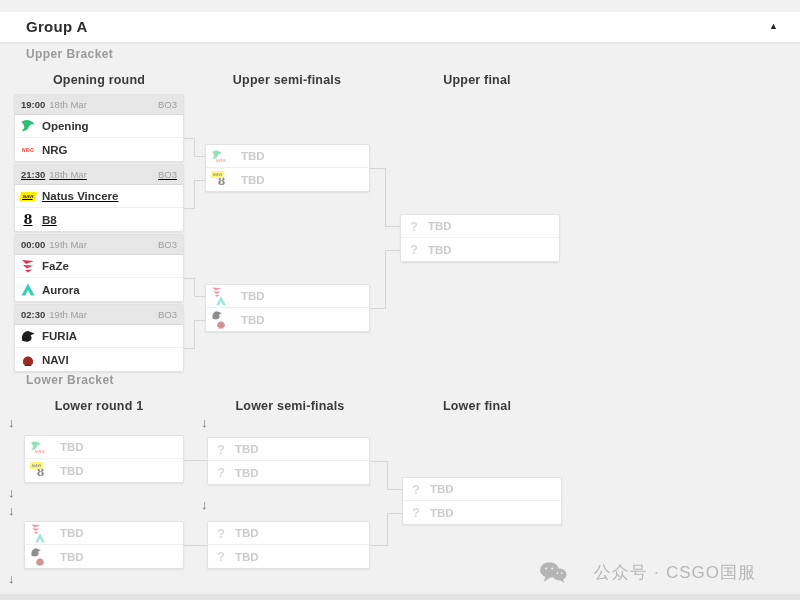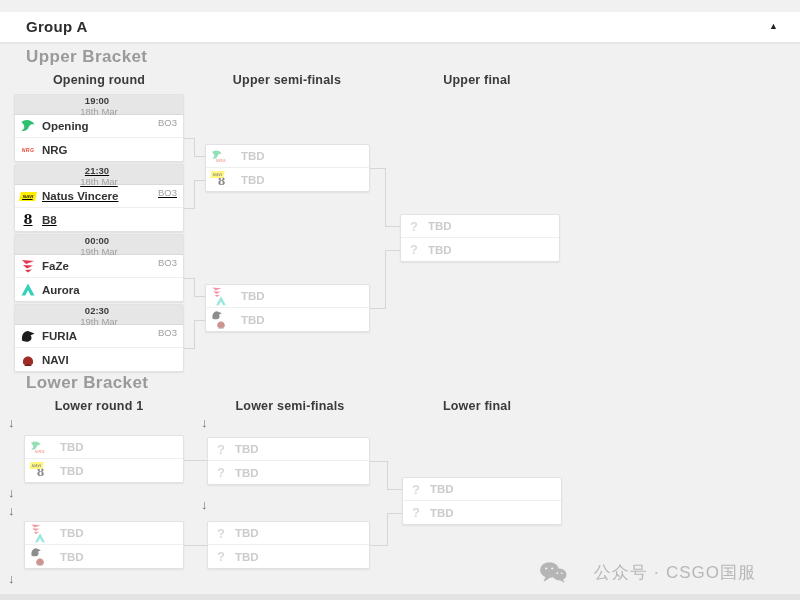--- a/index.html
+++ b/index.html
@@ -7,28 +7,28 @@
   body { font-family:"Liberation Sans", sans-serif; }
   #app { position:relative; width:800px; height:600px; background:#f1f1f2; overflow:hidden; }
 
   
   .topbar { position:absolute; left:0; top:12px; width:800px; height:32px; background:#ffffff;
             border-bottom:2px solid #e6e6e6; }
   .topbar .title { position:absolute; left:26px; top:6px; font-size:15px; font-weight:bold; color:#2d2d2d; letter-spacing:.3px; }
   .collapse { position:absolute; right:22px; top:9px; font-size:9px; color:#222; cursor:pointer; }
 
   
-  .section-label { position:absolute; font-size:17px; font-weight:bold; color:#9a9a9a; letter-spacing:.4px; }
+  .section-label { position:absolute; font-size:12px; font-weight:bold; color:#9a9a9a; letter-spacing:.4px; }
   .col-header { position:absolute; font-size:12.5px; font-weight:bold; color:#3b3b3b; text-align:center; width:170px; letter-spacing:.2px; }
 
   
   .match { position:absolute; background:#fff; border:1px solid #e2e2e2; border-radius:2px;
            box-shadow:0 1px 2px rgba(0,0,0,.07); }
   .match-header { height:20px; background:#e6e6e6; display:flex; align-items:center;
-                  padding:0 6px; font-size:9.5px; color:#9f9f9f; border-bottom:1px solid #d9d9d9;flex-direction:column; }
+                  padding:0 6px; font-size:9.5px; color:#9f9f9f; border-bottom:1px solid #d9d9d9; }
   .match-header .time { font-weight:bold; color:#3c3c3c; margin-right:4px; }
   .match-header .fmt { margin-left:auto; }
   .team-row { height:23px; display:flex; align-items:center; gap:6px; padding:0 5px;
               border-bottom:1px solid #efefef; font-size:11.5px; font-weight:bold; color:#333; }
   .team-row:last-child { border-bottom:none; }
   .tbd { color:#cccccc; }
 
   
   .logo { width:16px; height:16px; flex:none; display:inline-flex; align-items:center; justify-content:center; }
   .nrg-mark { font-size:5px; font-weight:bold; font-style:italic; color:#e8442f; width:16px; text-align:center; letter-spacing:.5px; }

